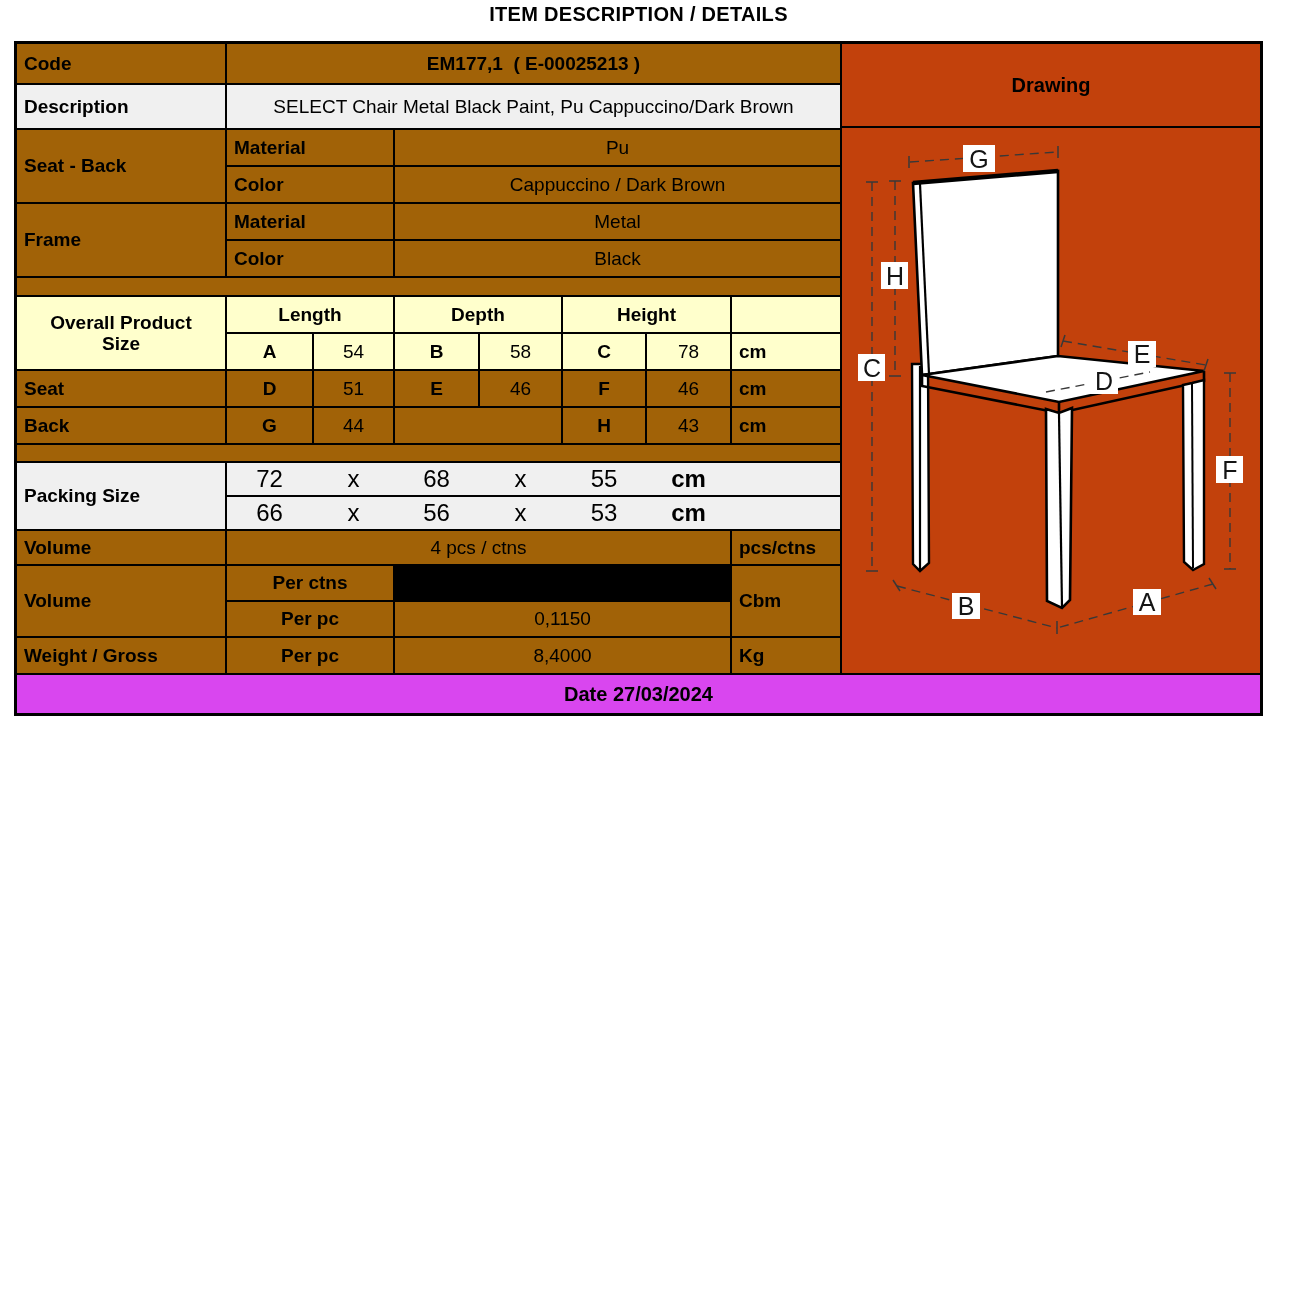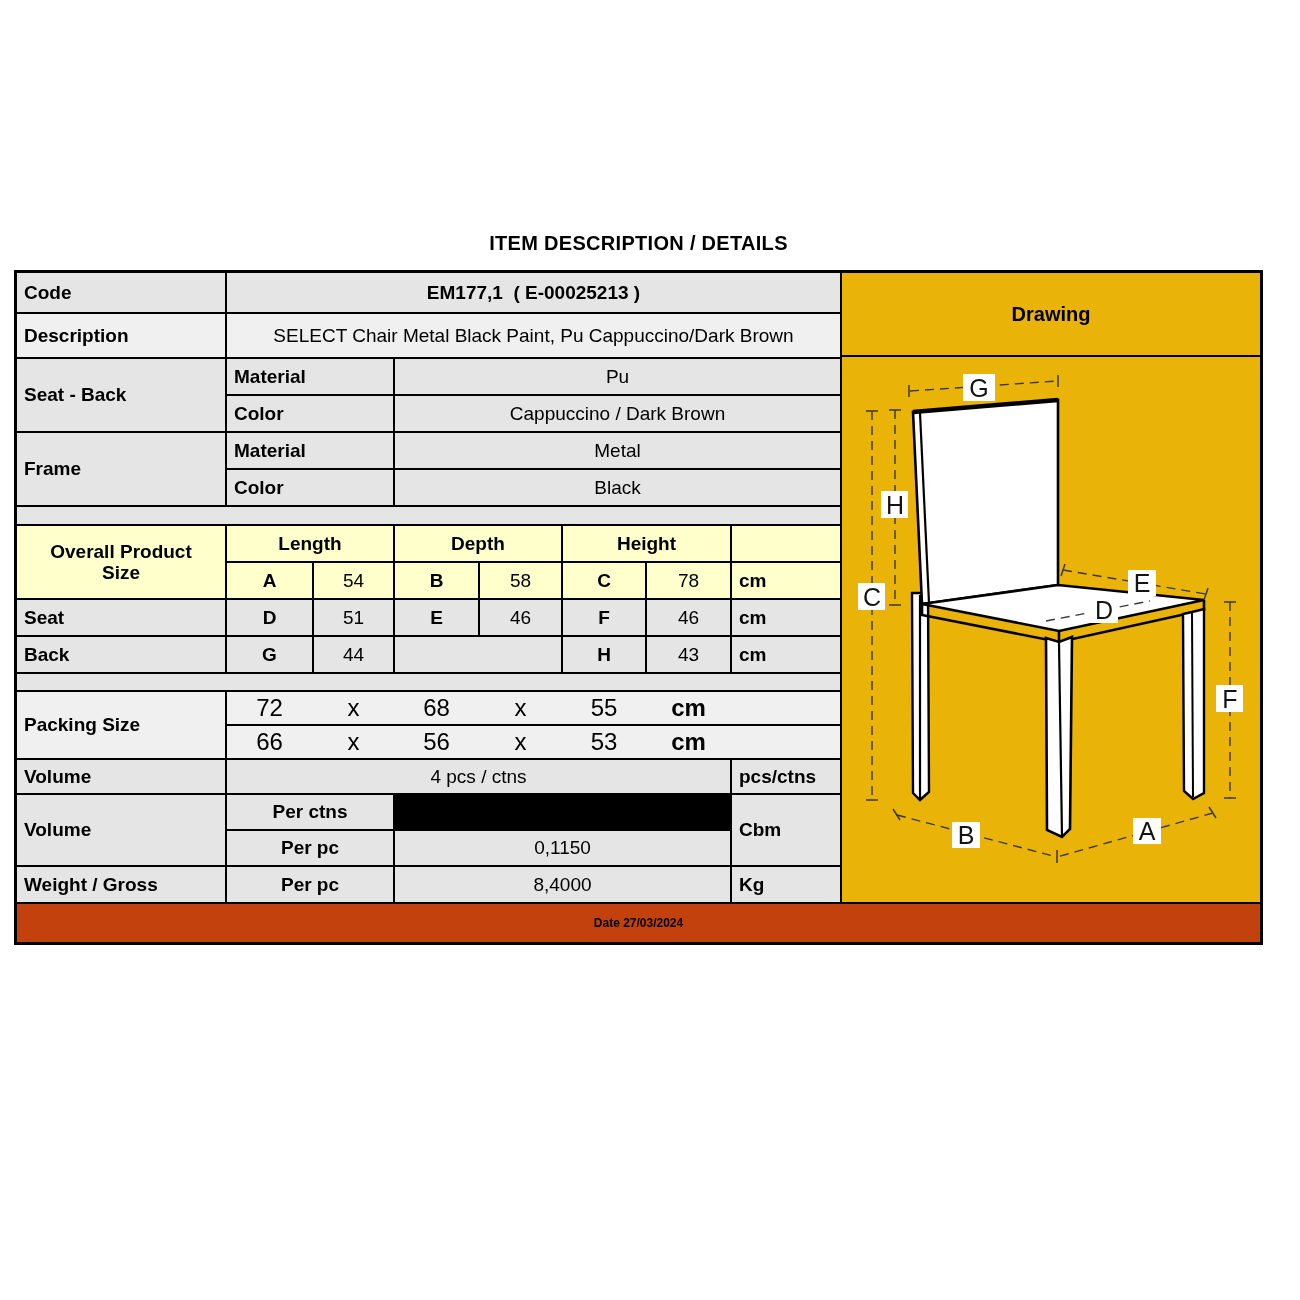--- a/index.html
+++ b/index.html
@@ -1,19 +1,19 @@
 <!DOCTYPE html>
 <html><head>
 <meta charset="utf-8">
 <style>
   * { box-sizing: border-box; margin: 0; padding: 0; }
   html, body { width: 1300px; height: 1300px; background: #ffffff; overflow: hidden; }
   body { font-family: "Liberation Sans", "DejaVu Sans", sans-serif; color: #000; }
 
-  .page { padding-top: 229px; }
+  .page { }
   .doc-title {
     width: 1249px; margin-left: 14px; text-align: center;
     font-size: 20px; font-weight: bold; letter-spacing: .3px; height: 28px; line-height: 28px;
     margin-bottom: 13px;
   }
 
   .spec-table {
     width: 1249px; margin-left: 14px;
     border: 3px solid #000; background: #fff;
   }
@@ -21,54 +21,54 @@
 
   .left-grid {
     width: 823px;
     display: grid;
     grid-template-columns: 208px 85px 79px 83px 81px 82px 83px 108px;
     grid-template-rows: 39px 43px 35px 35px 35px 35px 17px 35px 35px 35px 35px 16px 32px 32px 33px 34px 34px 35px;
     gap: 2px;
     background: #000;
   }
   .cell {
-    background: #e5e5e5; display: flex; align-items: center; justify-content: center;
+    background: #a16207; display: flex; align-items: center; justify-content: center;
     font-size: 19px; line-height: 1.12; overflow: hidden;
   }
   .b { font-weight: bold; }
   .l { justify-content: flex-start; padding-left: 7px; }
   .y { background: #FFFFCC; }
   .g { background: #F0F0F0; }
   .pre { white-space: pre; }
   .ctr2 { text-align: center; flex-direction: column; }
 
   .packrow {
     display: grid;
     grid-template-columns: 85px 79px 83px 81px 82px 83px 108px;
     gap: 2px;
     align-items: center;
     padding: 0;
   }
   .packrow span { display: flex; align-items: center; justify-content: center; font-size: 24px; }
 
   .divider-v { width: 2px; background: #000; }
 
-  .draw-col { width: 418px; display: flex; flex-direction: column; background: #eab308; }
+  .draw-col { width: 418px; display: flex; flex-direction: column; background: #c2410c; }
   .draw-head {
     height: 84px; border-bottom: 2px solid #000;
     display: flex; align-items: center; justify-content: center;
     font-size: 20px; font-weight: bold;
   }
   .draw-canvas { height: 543px; }
   .draw-canvas svg { display: block; width: 418px; height: 543px; }
 
   .date-row {
-    height: 40px; border-top: 2px solid #000; background: #c2410c;
+    height: 40px; border-top: 2px solid #000; background: #d946ef;
     display: flex; align-items: center; justify-content: center;
-    font-size: 12px; font-weight: bold;
+    font-size: 20px; font-weight: bold;
   }
 
   .dim-text { font-family: "Liberation Sans", "DejaVu Sans", sans-serif; font-size: 25px; fill: #141414; }
 </style>
 </head>
 <body>
 
 <div class="page">
 
   <div class="doc-title">ITEM DESCRIPTION / DETAILS</div>

